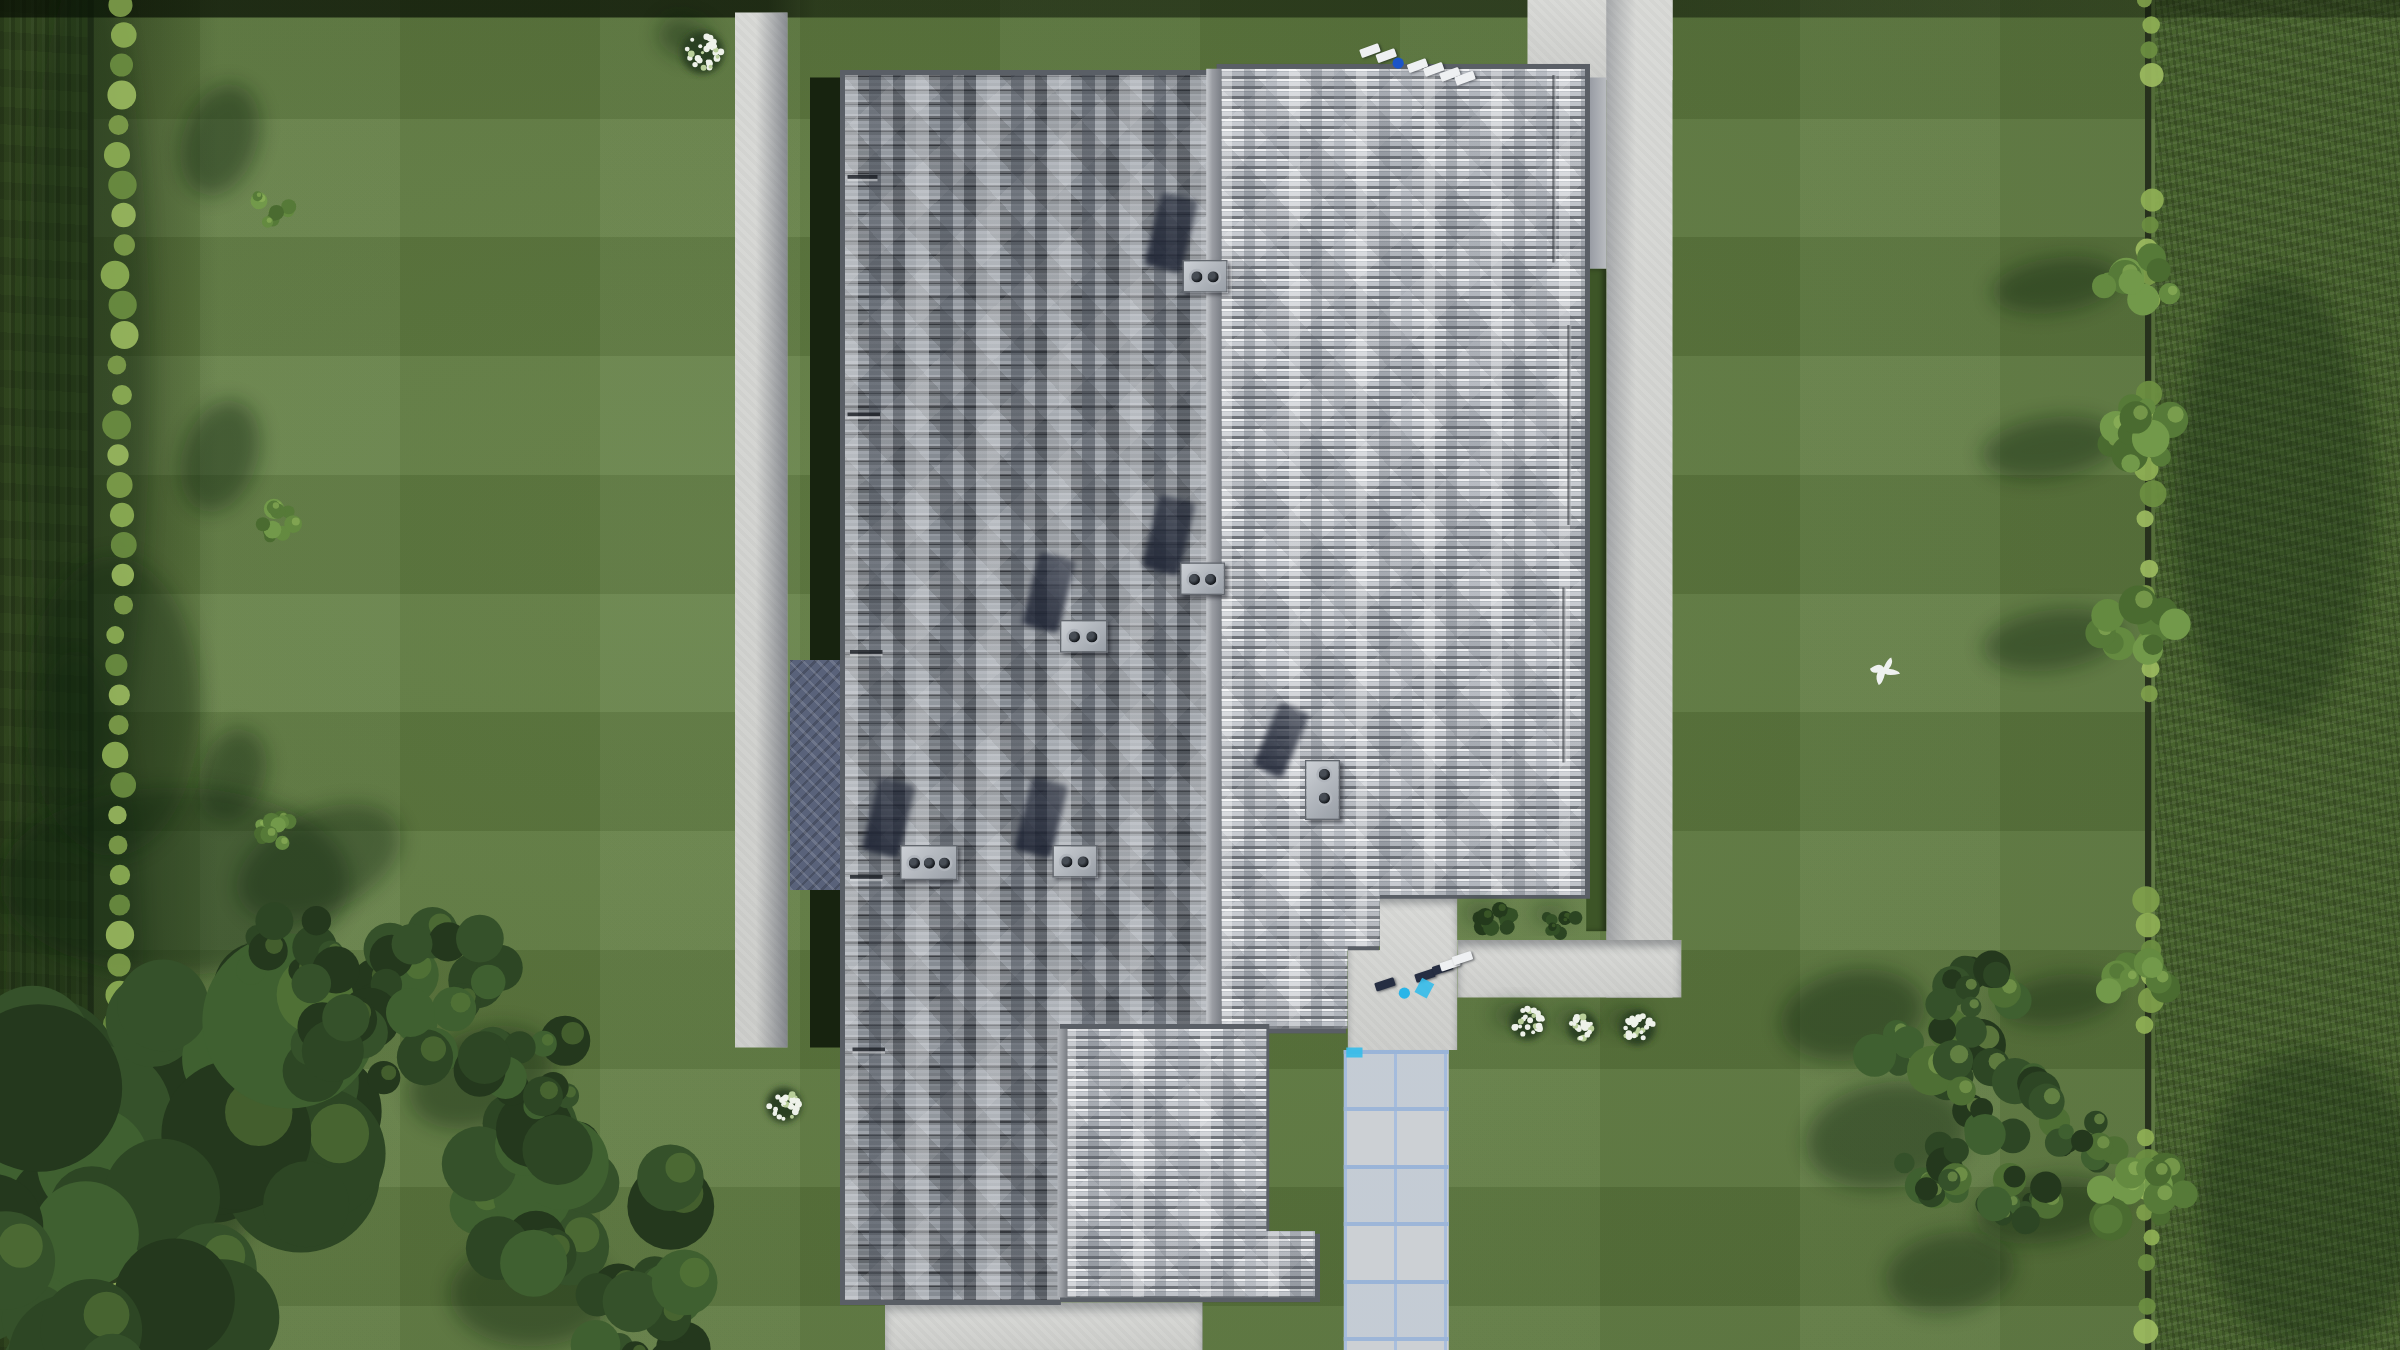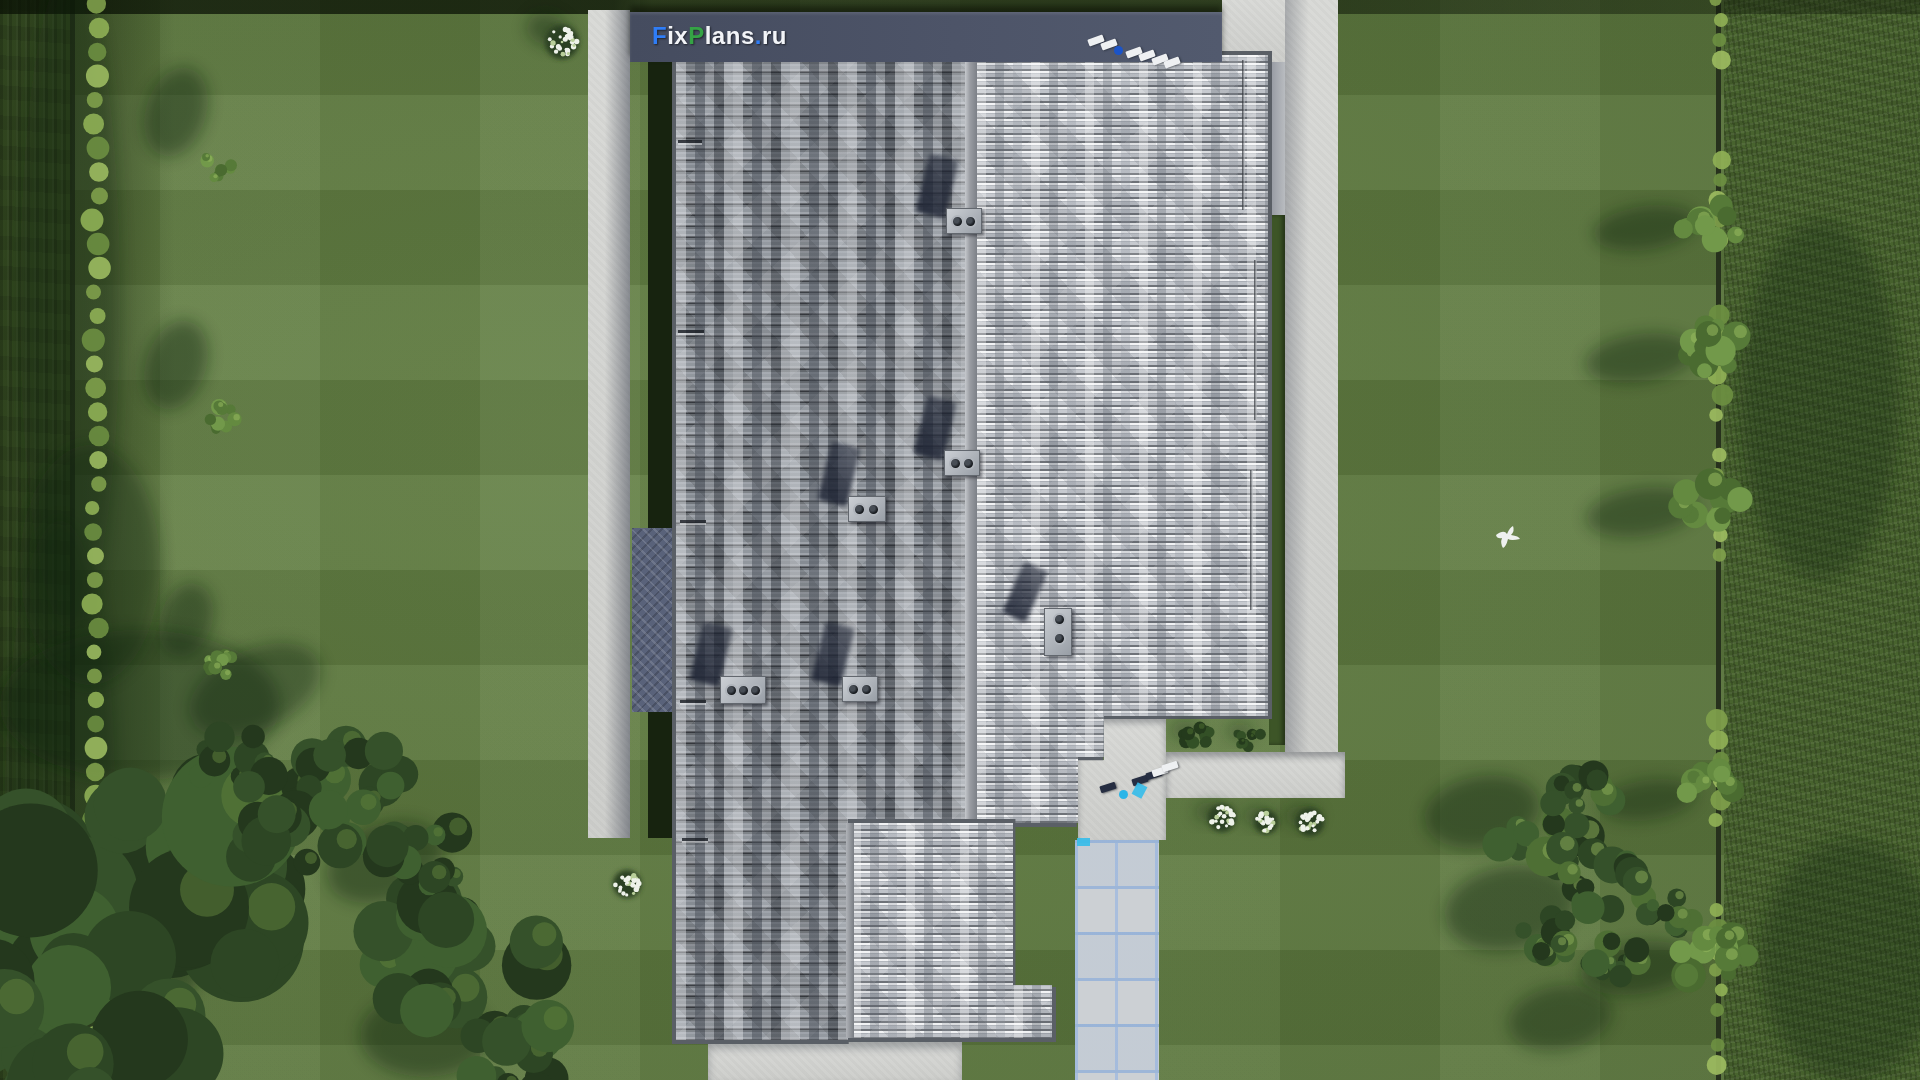--- a/index.html
+++ b/index.html
@@ -179,23 +179,20 @@
         <span class="pipe" style="left: 16px; top: 7px;"></span>
         <span class="pipe" style="left: 28px; top: 7px;"></span>
       </div>
       <div class="abs chim-shadow" style="left: 818px; top: 624px; width: 30px; height: 60px; transform: rotate(14deg);"></div>
       <div class="abs chim-box" style="left: 842px; top: 676px; width: 36px; height: 26px;">
         <span class="pipe" style="left: 4px; top: 6px;"></span>
         <span class="pipe" style="left: 17px; top: 6px;"></span>
       </div>
     </div>
 
-  <div class="abs band">
-    <div class="brand"><span style="color: rgb(47, 125, 246);">F</span><span style="color: rgb(242, 244, 248);">ix</span><span style="color: rgb(53, 163, 69);">P</span><span style="color: rgb(242, 244, 248);">lans</span><span style="color: rgb(47, 125, 246);">.</span><span style="color: rgb(242, 244, 248);">ru</span></div>
-  </div>
 
   <div id="furniture" class="abs" style="left:0;top:0">
       <div class="slat white" style="left: 1088px; top: 37px; width: 16px; height: 7px; transform: rotate(-20deg);"></div>
       <div class="slat white" style="left: 1101px; top: 41px; width: 16px; height: 7px; transform: rotate(-20deg);"></div>
       <div class="dot blue" style="left: 1114px; top: 46px; width: 9px; height: 9px;"></div>
       <div class="slat white" style="left: 1126px; top: 49px; width: 16px; height: 7px; transform: rotate(-20deg);"></div>
       <div class="slat white" style="left: 1139px; top: 52px; width: 16px; height: 7px; transform: rotate(-20deg);"></div>
       <div class="slat white" style="left: 1152px; top: 56px; width: 16px; height: 7px; transform: rotate(-20deg);"></div>
       <div class="slat white" style="left: 1164px; top: 59px; width: 16px; height: 7px; transform: rotate(-20deg);"></div>
       <div class="slat navy" style="left: 1100px; top: 784px; width: 16px; height: 7px; transform: rotate(-18deg);"></div>

